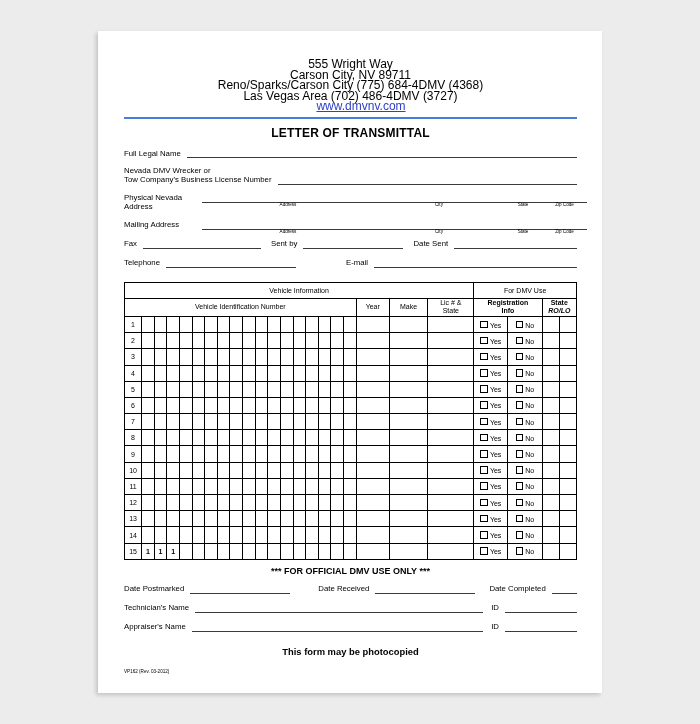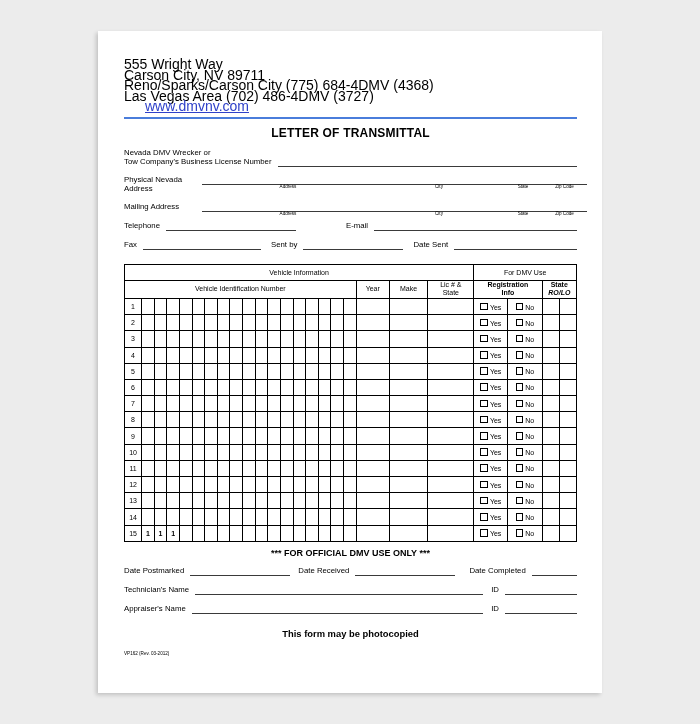--- a/index.html
+++ b/index.html
@@ -25,22 +25,22 @@
   }
   .inner {
     position: absolute;
     left: 26px;
     top: 28px;
     width: 453px;
   }
 
   
   .addr-block {
-    text-align: left;
-    font-size: 14px;
+    text-align: center;
+    font-size: 12px;
     line-height: 10.6px;
     color: #000;
   }
   .addr-block .link {
     color: #2f41c9;
     text-decoration: underline;
     margin-left: 21px;
   }
   .blue-rule {
     margin-top: 5px;
@@ -199,20 +199,24 @@
       <div>Carson City, NV 89711</div>
       <div>Reno/Sparks/Carson City (775) 684-4DMV (4368)</div>
       <div>Las Vegas Area (702) 486-4DMV (3727)</div>
       <div><span class="link">www.dmvnv.com</span></div>
     </div>
 
     <div class="blue-rule"></div>
 
     <div class="form-title">LETTER OF TRANSMITTAL</div>
 
+    <div class="frow">
+      <div class="flabel">Full Legal Name</div>
+      <div class="fline"></div>
+    </div>
 
     <div class="frow">
       <div class="flabel">Nevada DMV Wrecker or
 Tow Company's Business License Number</div>
       <div class="fline"></div>
     </div>
 
     <div class="addr-row">
       <div class="addr-lab">Physical Nevada
 Address</div>
@@ -244,32 +248,32 @@
         <div class="sub s-state">
             <span class="cap">State</span>
           </div>
         <div class="sub s-zip">
             <span class="cap">Zip Code</span>
           </div>
       </div>
     </div>
 
     <div class="frow tight">
-      <div class="flabel">Telephone</div>
-      <div class="fline fixed-tel"></div>
-      <div class="flabel" style="margin-left:50px;">E-mail</div>
-      <div class="fline"></div>
-    </div>
-
-    <div class="frow tight">
       <div class="flabel">Fax</div>
       <div class="fline fixed-md"></div>
       <div class="flabel" style="margin-left:10px;">Sent by</div>
       <div class="fline fixed-sm"></div>
       <div class="flabel" style="margin-left:10px;">Date Sent</div>
+      <div class="fline"></div>
+    </div>
+
+    <div class="frow tight">
+      <div class="flabel">Telephone</div>
+      <div class="fline fixed-tel"></div>
+      <div class="flabel" style="margin-left:50px;">E-mail</div>
       <div class="fline"></div>
     </div>
 
     <table class="vt">
       <colgroup id="vt-cols">
           <col style="width: 15px;">
           <col style="width: 11.1px;">
           <col style="width: 11.1px;">
           <col style="width: 11.1px;">
           <col style="width: 11.1px;">
@@ -720,21 +724,21 @@
             <td></td>
           </tr>
         </tbody>
     </table>
 
     <div class="official">*** FOR OFFICIAL  DMV USE ONLY ***</div>
 
     <div class="frow">
       <div class="flabel">Date Postmarked</div>
       <div class="fline fixed-sm"></div>
-      <div class="flabel" style="margin-left:8px;">Date Received</div>
+      <div class="flabel" style="margin-left:28px;">Date Received</div>
       <div class="fline fixed-sm"></div>
       <div class="flabel" style="margin-left:14px;">Date Completed</div>
       <div class="fline"></div>
     </div>
 
     <div class="frow tight">
       <div class="flabel">Technician's Name</div>
       <div class="fline"></div>
       <div class="flabel" style="margin-left:8px;">ID</div>
       <div class="fline" style="flex:0 0 72px;"></div>

